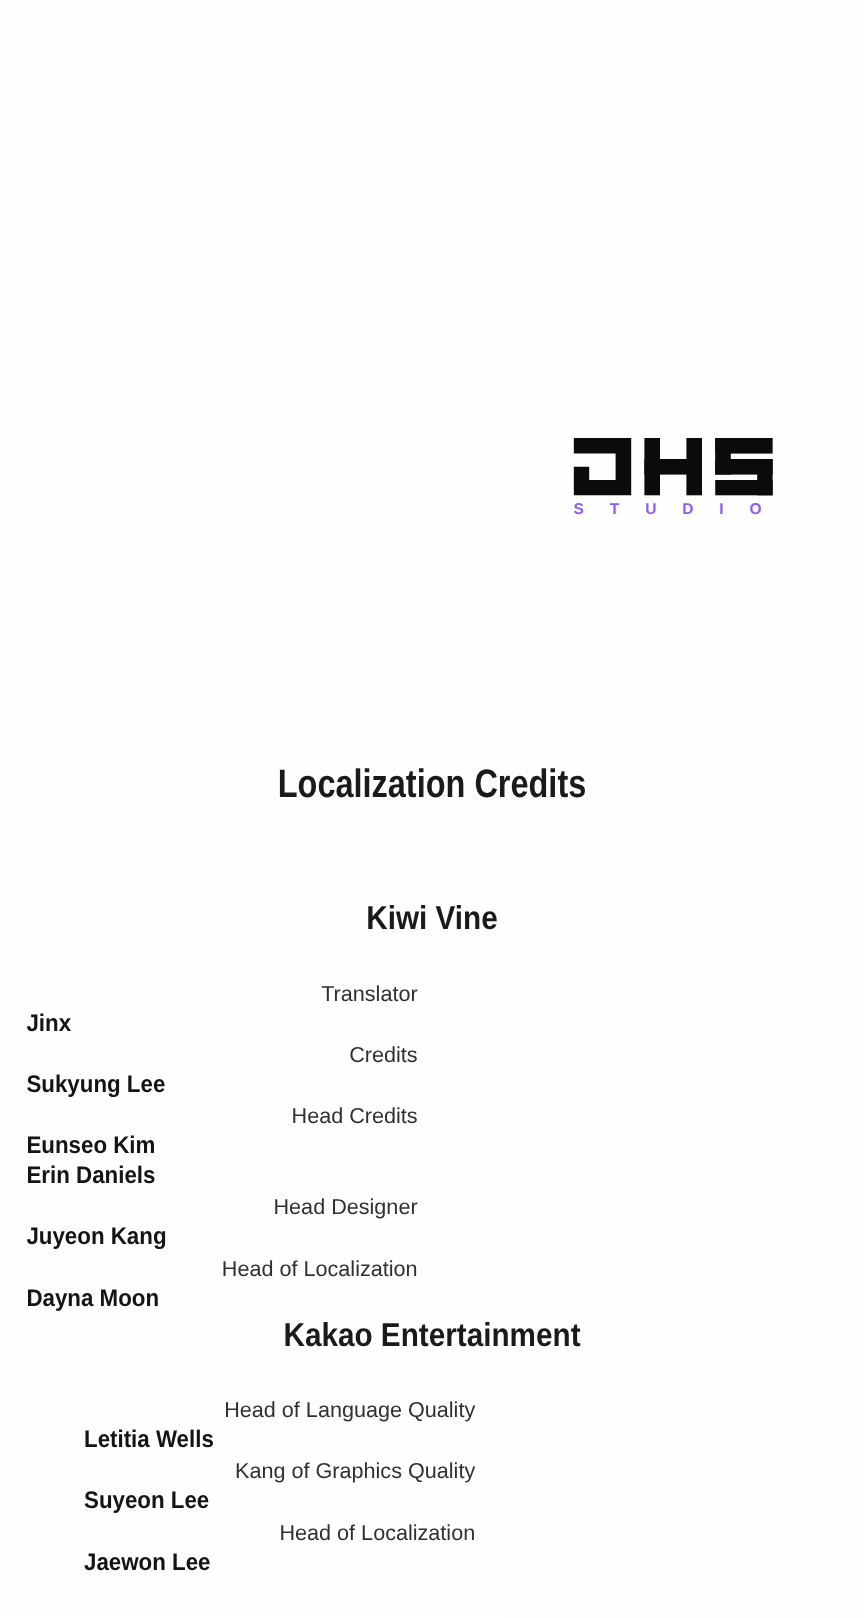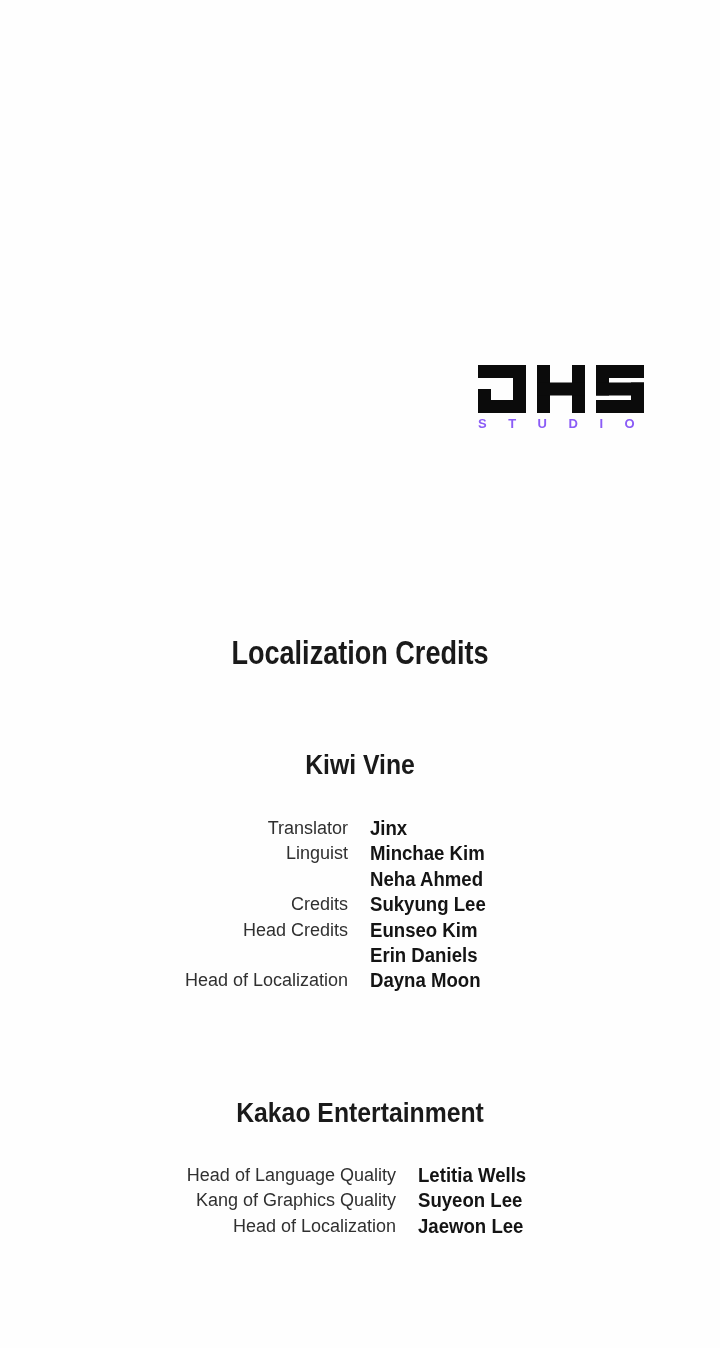--- a/index.html
+++ b/index.html
@@ -43,21 +43,21 @@
     transform: scaleX(0.9);
   }
   .section-title.kiwi  { top: 751px; }
   .section-title.kakao { top: 1099px; }
 
   
   .credits { position: absolute; left: 0; width: 720px; }
   .credits.kiwi-credits  { top: 816px; }
   .credits.kakao-credits { top: 1163px; margin-left: 48px; }
 
-  .credit-row { display: flex; align-items: flex-start; }
+  .credit-row { display: flex; align-items: flex-start; flex-direction: column; }
   .role {
     width: 348px;
     text-align: right;
     font-size: 18px;
     line-height: 25.4px;
     color: #303030;
     white-space: nowrap;
   }
   .names {
     margin-left: 22px;
@@ -101,43 +101,42 @@
   <h2 class="section-title kiwi">Kiwi Vine</h2>
   <div class="credits kiwi-credits">
   <div class="credit-row">
     <div class="role">Translator</div>
     <div class="names">
           <div class="name-line">Jinx</div>
         </div>
   </div>
 
 
-  <div class="credit-row">
-    <div class="role">Linguist</div>
-    <div class="names">
-          <div class="name-line">Minchae Kim</div>
-          <div class="name-line">Neha Ahmed</div>
-        </div>
-  </div>
 
   <div class="credit-row">
     <div class="role">Credits</div>
     <div class="names">
           <div class="name-line">Sukyung Lee</div>
         </div>
   </div>
 
   <div class="credit-row">
     <div class="role">Head Credits</div>
     <div class="names">
           <div class="name-line">Eunseo Kim</div>
           <div class="name-line">Erin Daniels</div>
         </div>
   </div>
 
+  <div class="credit-row">
+    <div class="role">Head Designer</div>
+    <div class="names">
+          <div class="name-line">Juyeon Kang</div>
+        </div>
+  </div>
 
   <div class="credit-row">
     <div class="role">Head of Localization</div>
     <div class="names">
           <div class="name-line">Dayna Moon</div>
         </div>
   </div>
 </div>
 
   <h2 class="section-title kakao">Kakao Entertainment</h2>

